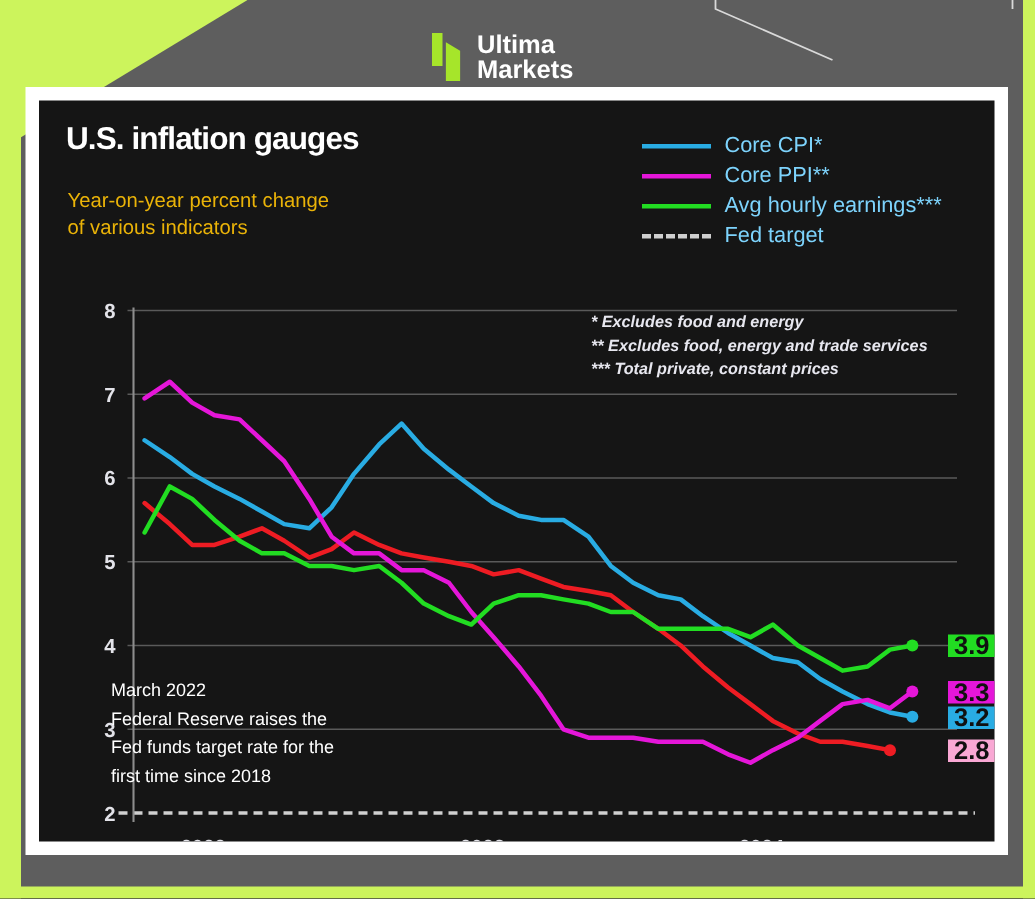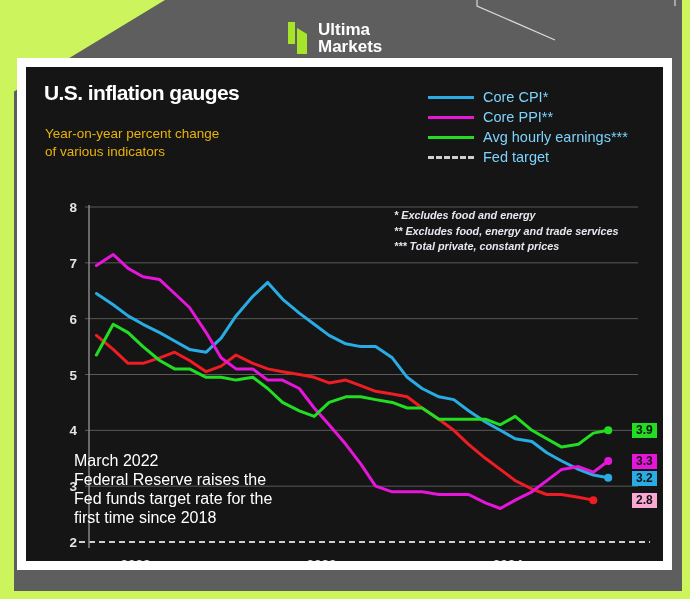--- a/index.html
+++ b/index.html
@@ -67,25 +67,25 @@
     height:0;border-top:3px dashed #cfcfcf;background:none !important;
   }
   .legend-label{color:#7dd3fc;font-size:14.5px;white-space:nowrap;}
   #footnotes{
     position:absolute;left:368px;top:141px;color:#e7e7ef;
     font-size:10.8px;font-style:italic;line-height:15.5px;font-weight:bold;
   }
   #footnotes div{white-space:nowrap;}
   #annotation{
     position:absolute;left:48px;top:384px;color:#ffffff;
-    font-size:16px;line-height:19px;font-weight:500;
+    font-size:12px;line-height:19px;font-weight:500;
   }
   #plot{position:absolute;left:0;top:0;}
   .endlabel{
-    position:absolute;font-size:12px;font-weight:bold;color:#101010;
+    position:absolute;font-size:17px;font-weight:bold;color:#101010;
     padding:1px 4px 1px 4px;line-height:13px;
   }
 </style>
 </head>
 <body>
 
 <div id="slide-bg"></div>
 <div id="lime-wedge"></div>
 <div id="lime-left-strip"></div>
 <div id="lime-right-strip"></div>

